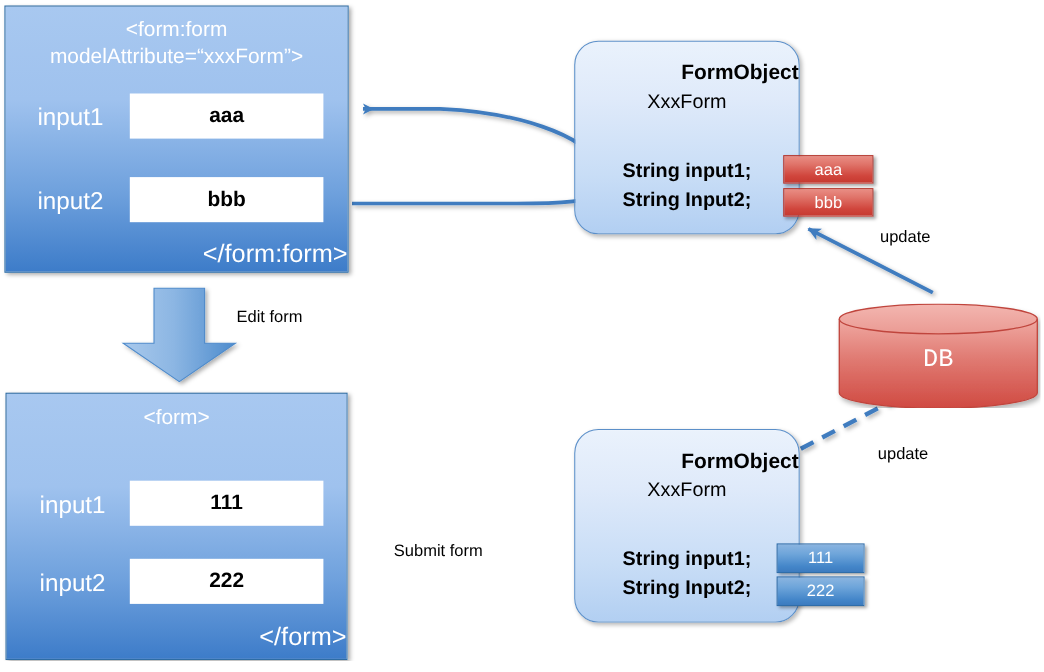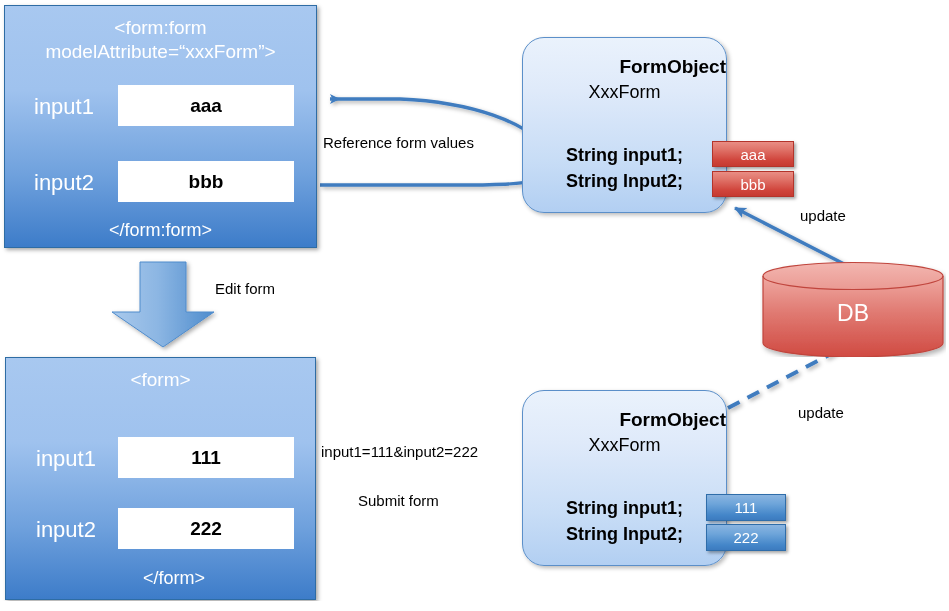--- a/index.html
+++ b/index.html
@@ -33,23 +33,23 @@
     text-align: center;
     color: #ffffff;
     font-size: 19px;
     line-height: 24px;
     letter-spacing: 0px;
   }
   .form-footer {
     position: absolute;
     left: 0;
     right: 0;
-    text-align: center;
-    color: #ffffff;
-    font-size: 18px;
+    text-align: right;
+    color: #ffffff;
+    font-size: 23px;
     line-height: 24px;
   }
   .field-label {
     position: absolute;
     color: #ffffff;
     font-size: 22px;
     line-height: 22px;
     text-align: center;
   }
   .field-input {
@@ -212,21 +212,21 @@
   <div class="obj-box" style="left:522px; top:37px; width:205px; height:176px;">
     <div class="obj-title" style="top:18px;">FormObject</div>
     <div class="obj-sub" style="top:44px;">XxxForm</div>
     <div class="obj-field" style="left:43px; top:107px;">String input1;</div>
     <div class="obj-field" style="left:43px; top:133px;">String Input2;</div>
   </div>
 
   <div class="badge red" style="left:712px; top:141px; width:82px; height:26px;">aaa</div>
   <div class="badge red" style="left:712px; top:171px; width:82px; height:26px;">bbb</div>
 
-  <div class="db" style="left:760px; top:262px; width:186px; height:95px;">
+  <div class="db" style="left:760px; top:276px; width:186px; height:95px;font-family:Liberation Mono, monospace;">
     <svg width="186" height="95" viewBox="0 0 186 95">
       <defs>
         <linearGradient id="dbBody" x1="0" y1="0" x2="0" y2="1">
           <stop offset="0%" stop-color="#f0a9a2"></stop>
           <stop offset="45%" stop-color="#e07a72"></stop>
           <stop offset="100%" stop-color="#d04a42"></stop>
         </linearGradient>
         <linearGradient id="dbTop" x1="0" y1="0" x2="0" y2="1">
           <stop offset="0%" stop-color="#f3b6b0"></stop>
           <stop offset="100%" stop-color="#ea9a93"></stop>
@@ -259,25 +259,23 @@
   <div class="obj-box" style="left:522px; top:390px; width:205px; height:176px;">
     <div class="obj-title" style="top:18px;">FormObject</div>
     <div class="obj-sub" style="top:44px;">XxxForm</div>
     <div class="obj-field" style="left:43px; top:107px;">String input1;</div>
     <div class="obj-field" style="left:43px; top:133px;">String Input2;</div>
   </div>
 
   <div class="badge blue" style="left:706px; top:494px; width:80px; height:27px;">111</div>
   <div class="badge blue" style="left:706px; top:524px; width:80px; height:27px;">222</div>
 
-  <div class="anno" style="left:323px; top:134px;">Reference form values</div>
 
   <div class="anno" style="left:215px; top:280px;">Edit form</div>
 
-  <div class="anno" style="left:321px; top:443px;">input1=111&amp;input2=222</div>
 
   <div class="anno" style="left:358px; top:492px;">Submit form</div>
 
   <div class="anno" style="left:800px; top:207px;">update</div>
 
   <div class="anno" style="left:798px; top:404px;">update</div>
 
 </div>
 
 </body></html>

